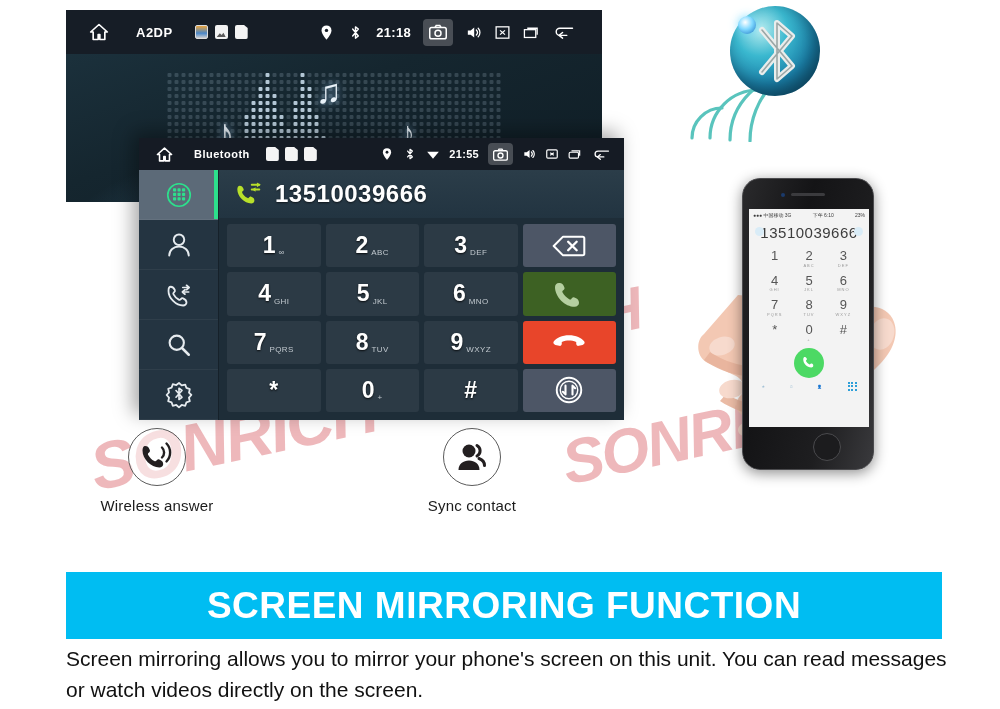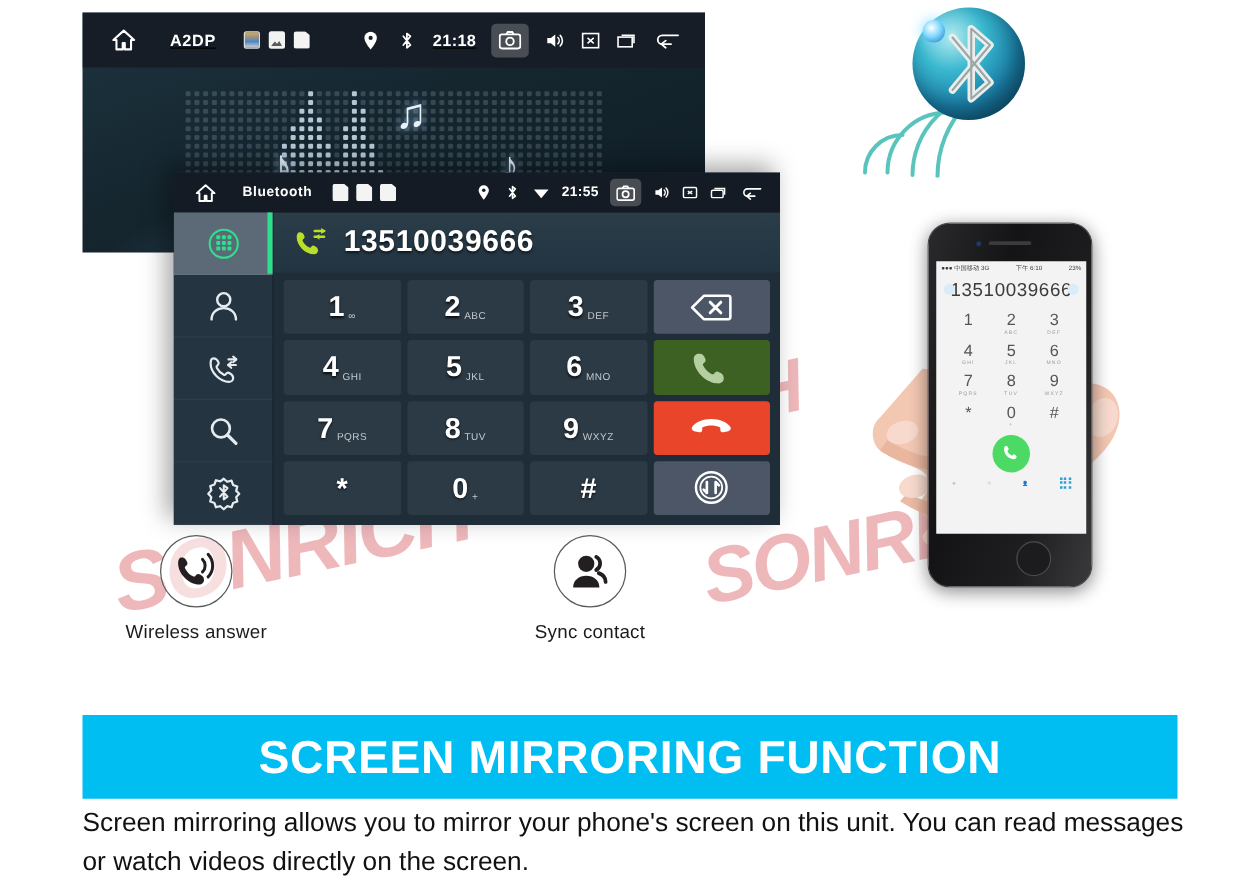--- a/index.html
+++ b/index.html
@@ -23,24 +23,23 @@
     pointer-events: none;
     font-style: italic;
   }
   .wm1 { left: 88px; top: 400px; font-size: 66px; }
   .wm2 { left: 380px; top: 300px; font-size: 60px; }
   .wm3 { left: 560px; top: 400px; font-size: 62px; }
 
   
   .unit1 {
     position: absolute; left: 66px; top: 10px;
-    width: 498px; height: 192px;
+    width: 536px; height: 192px;
     background: linear-gradient(160deg,#1d3440 0%, #15262f 45%, #0f1d25 100%);
     overflow: hidden;
-    text-decoration: underline;
   }
   .statusbar {
     position: relative; width: 100%; height: 44px;
     background: #161d26;
     display: flex; align-items: center;
     color: #fff;
   }
   .unit1 .statusbar { height: 44px; }
 
   .sb-home { width: 22px; height: 20px; margin-left: 22px; position: relative; }
@@ -52,21 +51,21 @@
   }
 
   .sb-mini-icons { display: flex; gap: 7px; margin-left: 22px; align-items:center; }
   .mini { width: 13px; height: 14px; border-radius: 2px; }
   .mini.pic { background: linear-gradient(180deg,#e8a33d 0%,#4a87c8 60%,#cfcfcf 100%); border:1px solid #ddd;}
   .mini.img { background:#f2f2f2; position: relative; }
   .mini.img:after{ content:""; position:absolute; left:2px; bottom:2px; width:9px;height:5px;
     background:#5b5b5b; clip-path: polygon(0 100%, 35% 25%, 55% 60%, 75% 15%, 100% 100%); }
   .mini.sd { background:#f4f4f4; clip-path: polygon(0 0,72% 0,100% 22%,100% 100%,0 100%); }
 
-  .sb-right { margin-left:auto; display:flex; align-items:center; gap: 12px; padding-right: 18px; }
+  .sb-right { margin-left:auto; display:flex; align-items:center; gap: 12px; padding-right: 26px; }
   .sb-ico { width: 17px; height: 17px; display:flex; align-items:center; justify-content:center; }
   .sb-ico svg { width:100%; height:100%; }
   .sb-time { font-size: 13px; font-weight: bold; color:#fff; letter-spacing:.3px;}
   .cam-wrap {
     width: 30px; height: 27px; border-radius: 4px; background: rgba(255,255,255,0.22);
     display:flex; align-items:center; justify-content:center;
   }
   .cam-wrap .sb-ico { width: 18px; height: 16px; }
 
   

